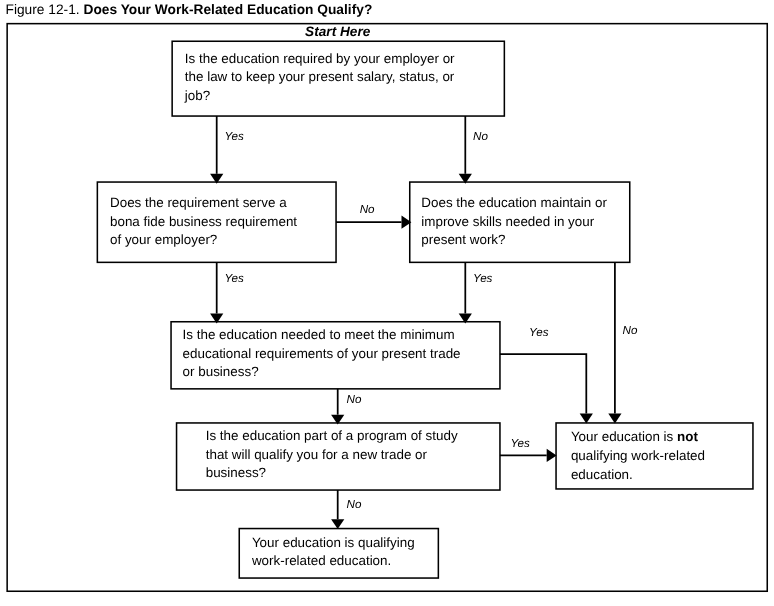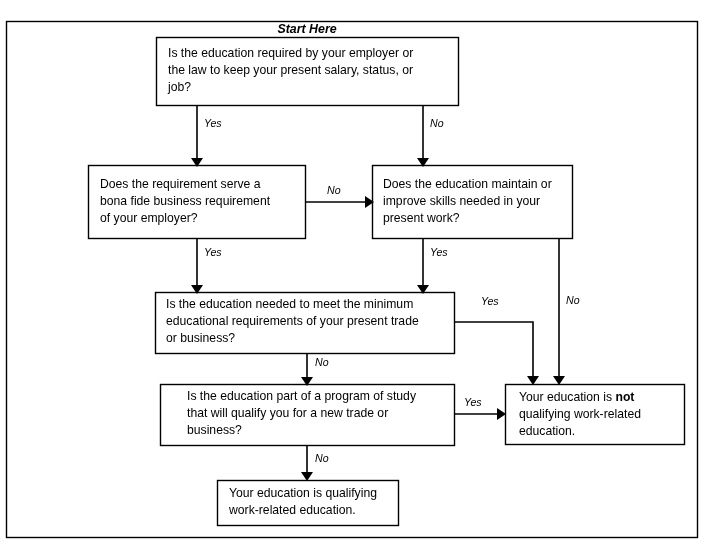--- a/index.html
+++ b/index.html
@@ -77,20 +77,23 @@
     font-weight: bold;
     fill: #000000;
     text-anchor: middle;
   }
 </style>
 </head>
 <body>
 
 <div id="figure-root">
 
+  <div id="figure-title">
+    <span class="fig-num">Figure 12-1.</span><span>&nbsp;</span><span class="fig-name">Does Your Work-Related Education Qualify?</span>
+  </div>
 
   <svg id="chart-svg" width="704" height="551" viewBox="0 0 704 551">
 
     <rect class="frame-rect" x="6.5" y="21.5" width="691" height="516"></rect>
 
     <text class="start-label" x="307" y="33">Start Here</text>
 
     <rect class="box-rect" x="156.5" y="37.5" width="302" height="68"></rect>
     <text class="box-text" x="168" y="57">Is the education required by your employer or</text>
     <text class="box-text" x="168" y="74">the law to keep your present salary, status, or</text>

